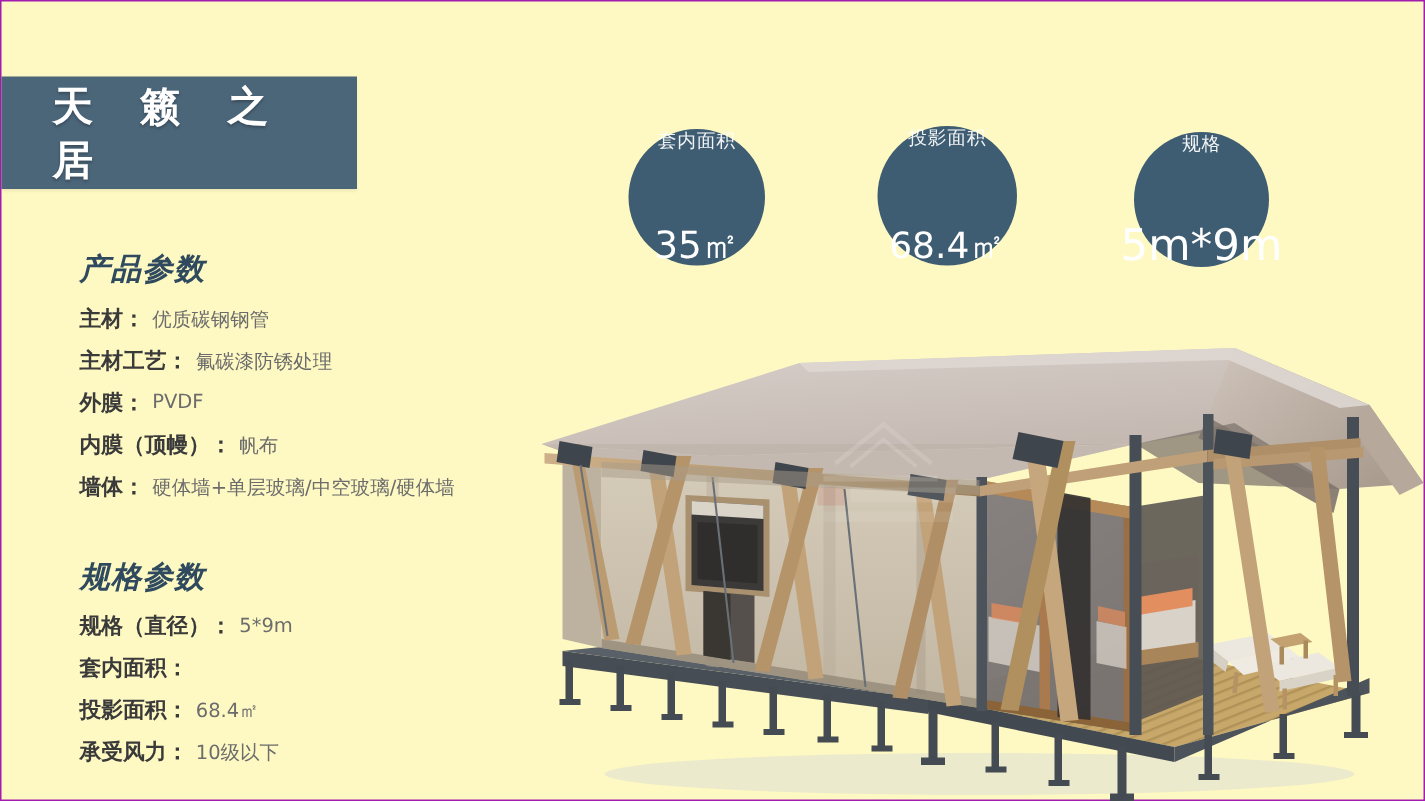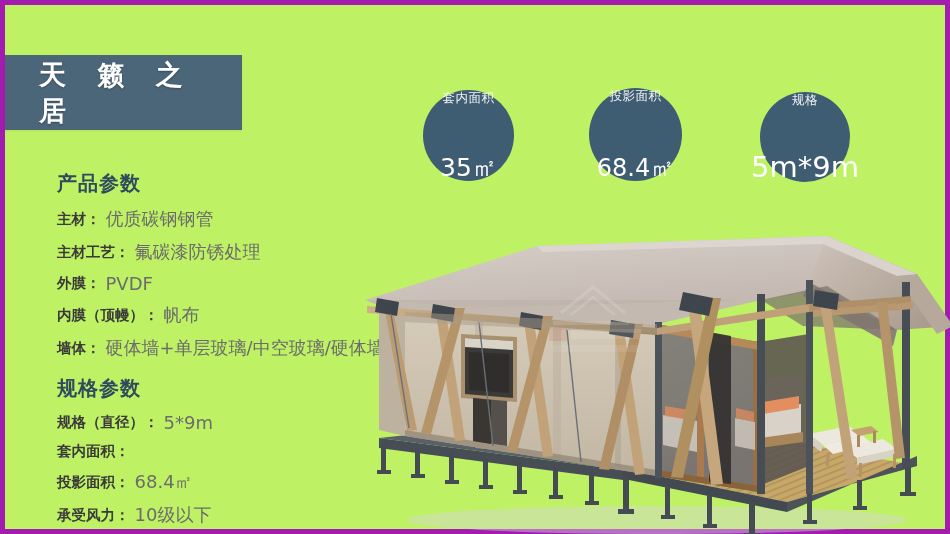--- a/index.html
+++ b/index.html
@@ -2,48 +2,48 @@
 <html><head>
 <meta charset="utf-8">
 <style>
   html,body{margin:0;padding:0;}
   body{
     width:950px;height:534px;
     background:#f0f0f0;
     font-family:"Liberation Sans","DejaVu Sans",sans-serif;
     overflow:hidden;position:relative;
   }
-  .page{position:absolute;inset:0;background:#bef264;border:5px solid #a21caf;box-sizing:border-box;}
+  .page{position:absolute;inset:0;background:#fef9c3;border:1px solid #a21caf;box-sizing:border-box;}
 
   
   .title-banner{
     position:absolute;left:0;top:50px;width:237px;height:75px;
     background:#4b6579;display:flex;align-items:center;
     box-shadow:0 1px 2px rgba(0,0,0,.08);
   }
   .title-banner .title-text{
     color:#ffffff;font-size:27px;font-weight:bold;letter-spacing:11px;
     padding-left:34px;font-family:"DejaVu Sans","Liberation Sans",sans-serif;
     text-shadow:0 1px 2px rgba(0,0,0,.25);
   }
 
   
   .spec-panel{position:absolute;left:52px;top:165px;width:330px;}
   .spec-heading{
     color:#2f4a5e;font-size:20px;font-weight:bold;letter-spacing:1px;
-    margin:0 0 10px 0;font-family:"DejaVu Sans","Liberation Sans",sans-serif;
+    margin:0 0 10px 0;font-family:"DejaVu Sans","Liberation Sans",sans-serif;font-style:italic;
   }
   .spec-list{list-style:none;margin:0;padding:0;}
   .spec-row{display:flex;align-items:center;margin-bottom:9px;white-space:nowrap;}
   .spec-label{
     color:#3a3a3a;font-size:14.5px;font-weight:bold;
     font-family:"DejaVu Sans","Liberation Sans",sans-serif;
   }
   .spec-value{
-    color:#6c6c6c;font-size:18px;font-weight:normal;margin-left:5px;
+    color:#6c6c6c;font-size:13px;font-weight:normal;margin-left:5px;
     font-family:"DejaVu Sans","Liberation Sans",sans-serif;
   }
   .spec-panel.second{top:370px;}
 
   
   .badges{position:absolute;left:0;top:0;width:950px;height:534px;pointer-events:none;}
   .badge{
     position:absolute;border-radius:50%;background:#3e5d72;
     display:flex;flex-direction:column;align-items:center;justify-content:space-between;
     color:#ffffff;pointer-events:auto;

